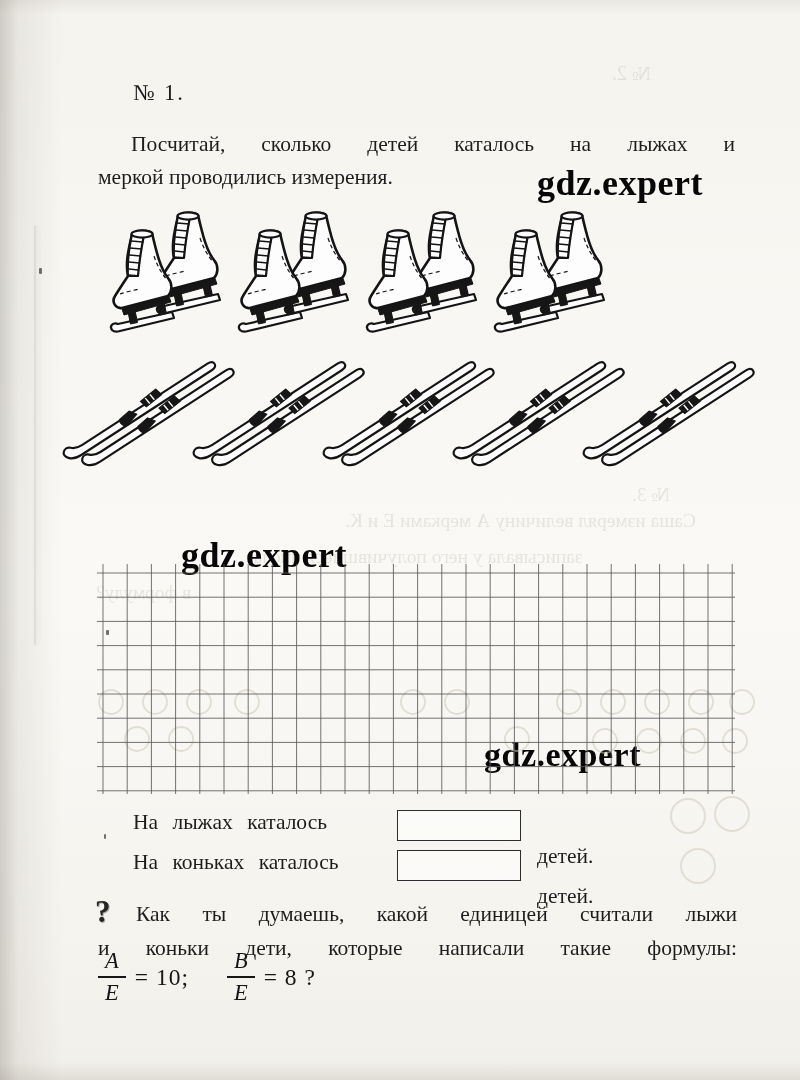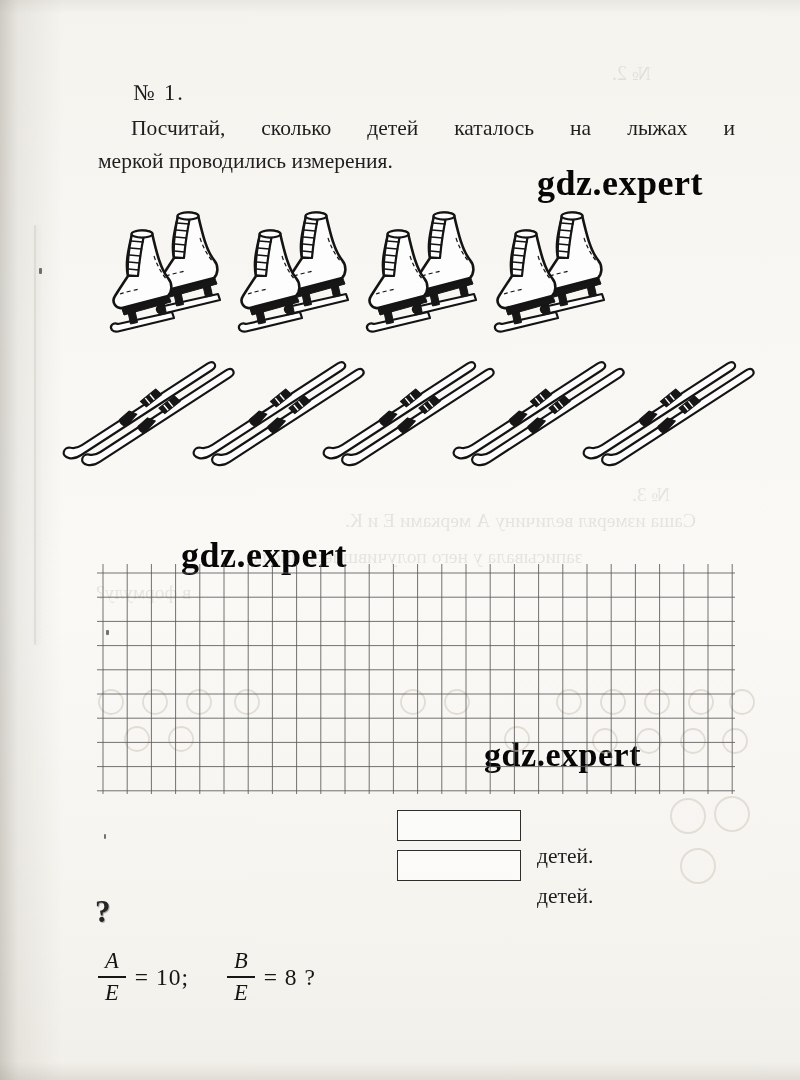--- a/index.html
+++ b/index.html
@@ -14,21 +14,21 @@
   .edge-bottom{position:absolute;left:0;bottom:0;width:100%;height:18px;
     background:linear-gradient(0deg, rgba(130,125,113,.16), rgba(0,0,0,0));}
   .edge-top{position:absolute;left:0;top:0;width:100%;height:14px;
     background:linear-gradient(180deg, rgba(130,125,113,.10), rgba(0,0,0,0));}
   .crease{position:absolute;left:34px;top:225px;width:2px;height:420px;
     background:rgba(95,90,78,.12); box-shadow:2px 0 4px rgba(95,90,78,.08); border-radius:2px;}
   .speck{position:absolute;background:rgba(45,42,38,.65);border-radius:1px;}
 
   
   .task-number{position:absolute;left:133px;top:80px;font-size:22.5px;letter-spacing:2px;color:#1c1c1c;}
-  .task-text{position:absolute;left:98px;top:112px;width:637px;font-size:21.5px;line-height:33px;color:#1e1e1e;}
+  .task-text{position:absolute;left:98px;top:128px;width:637px;font-size:21.5px;line-height:33px;color:#1e1e1e;}
   .jline{text-align:justify;text-align-last:justify;}
   .task-text .l0{margin-left:33px;}
   .task-text .last{text-align:center;text-align-last:left;}
 
   .watermark{position:absolute;font-family:"Liberation Serif",serif;font-weight:700;font-size:36px;
     color:#070707;letter-spacing:.5px;white-space:nowrap;}
   .wm1{left:537px;top:162px;}
   .wm2{left:181px;top:534px;}
   .wm3{left:484px;top:736px;font-size:34px;}
 
@@ -354,29 +354,35 @@
         <line x1="0" y1="107.8" x2="638" y2="107.8" stroke="#5a5a5a" stroke-width="1" opacity=".85"></line>
         <line x1="0" y1="132" x2="638" y2="132" stroke="#5a5a5a" stroke-width="1" opacity=".85"></line>
         <line x1="0" y1="156.2" x2="638" y2="156.2" stroke="#5a5a5a" stroke-width="1" opacity=".85"></line>
         <line x1="0" y1="180.4" x2="638" y2="180.4" stroke="#5a5a5a" stroke-width="1" opacity=".85"></line>
         <line x1="0" y1="204.6" x2="638" y2="204.6" stroke="#5a5a5a" stroke-width="1" opacity=".85"></line>
         <line x1="0" y1="228.79999999999998" x2="638" y2="228.79999999999998" stroke="#5a5a5a" stroke-width="1" opacity=".85"></line>
       </svg>
   </div>
 
   <div class="answer-row ans1">
+    <span>На лыжах каталось</span>
     <span class="answer-box"></span>
     <span class="answer-suffix">детей.</span>
   </div>
   <div class="answer-row ans2">
+    <span>На коньках каталось</span>
     <span class="answer-box"></span>
     <span class="answer-suffix">детей.</span>
   </div>
 
   <div class="qmark">?</div>
+  <div class="question-text">
+    <div class="jline l0">Как ты думаешь, какой единицей считали лыжи</div>
+    <div class="jline">и коньки дети, которые написали такие формулы:</div>
+  </div>
   <div class="formula-row">
     <span class="frac">
       <span class="num">А</span>
       <span class="den">Е</span>
     </span>
     <span class="rhs">= 10;</span>
     <span class="frac f2">
       <span class="num">В</span>
       <span class="den">Е</span>
     </span>

